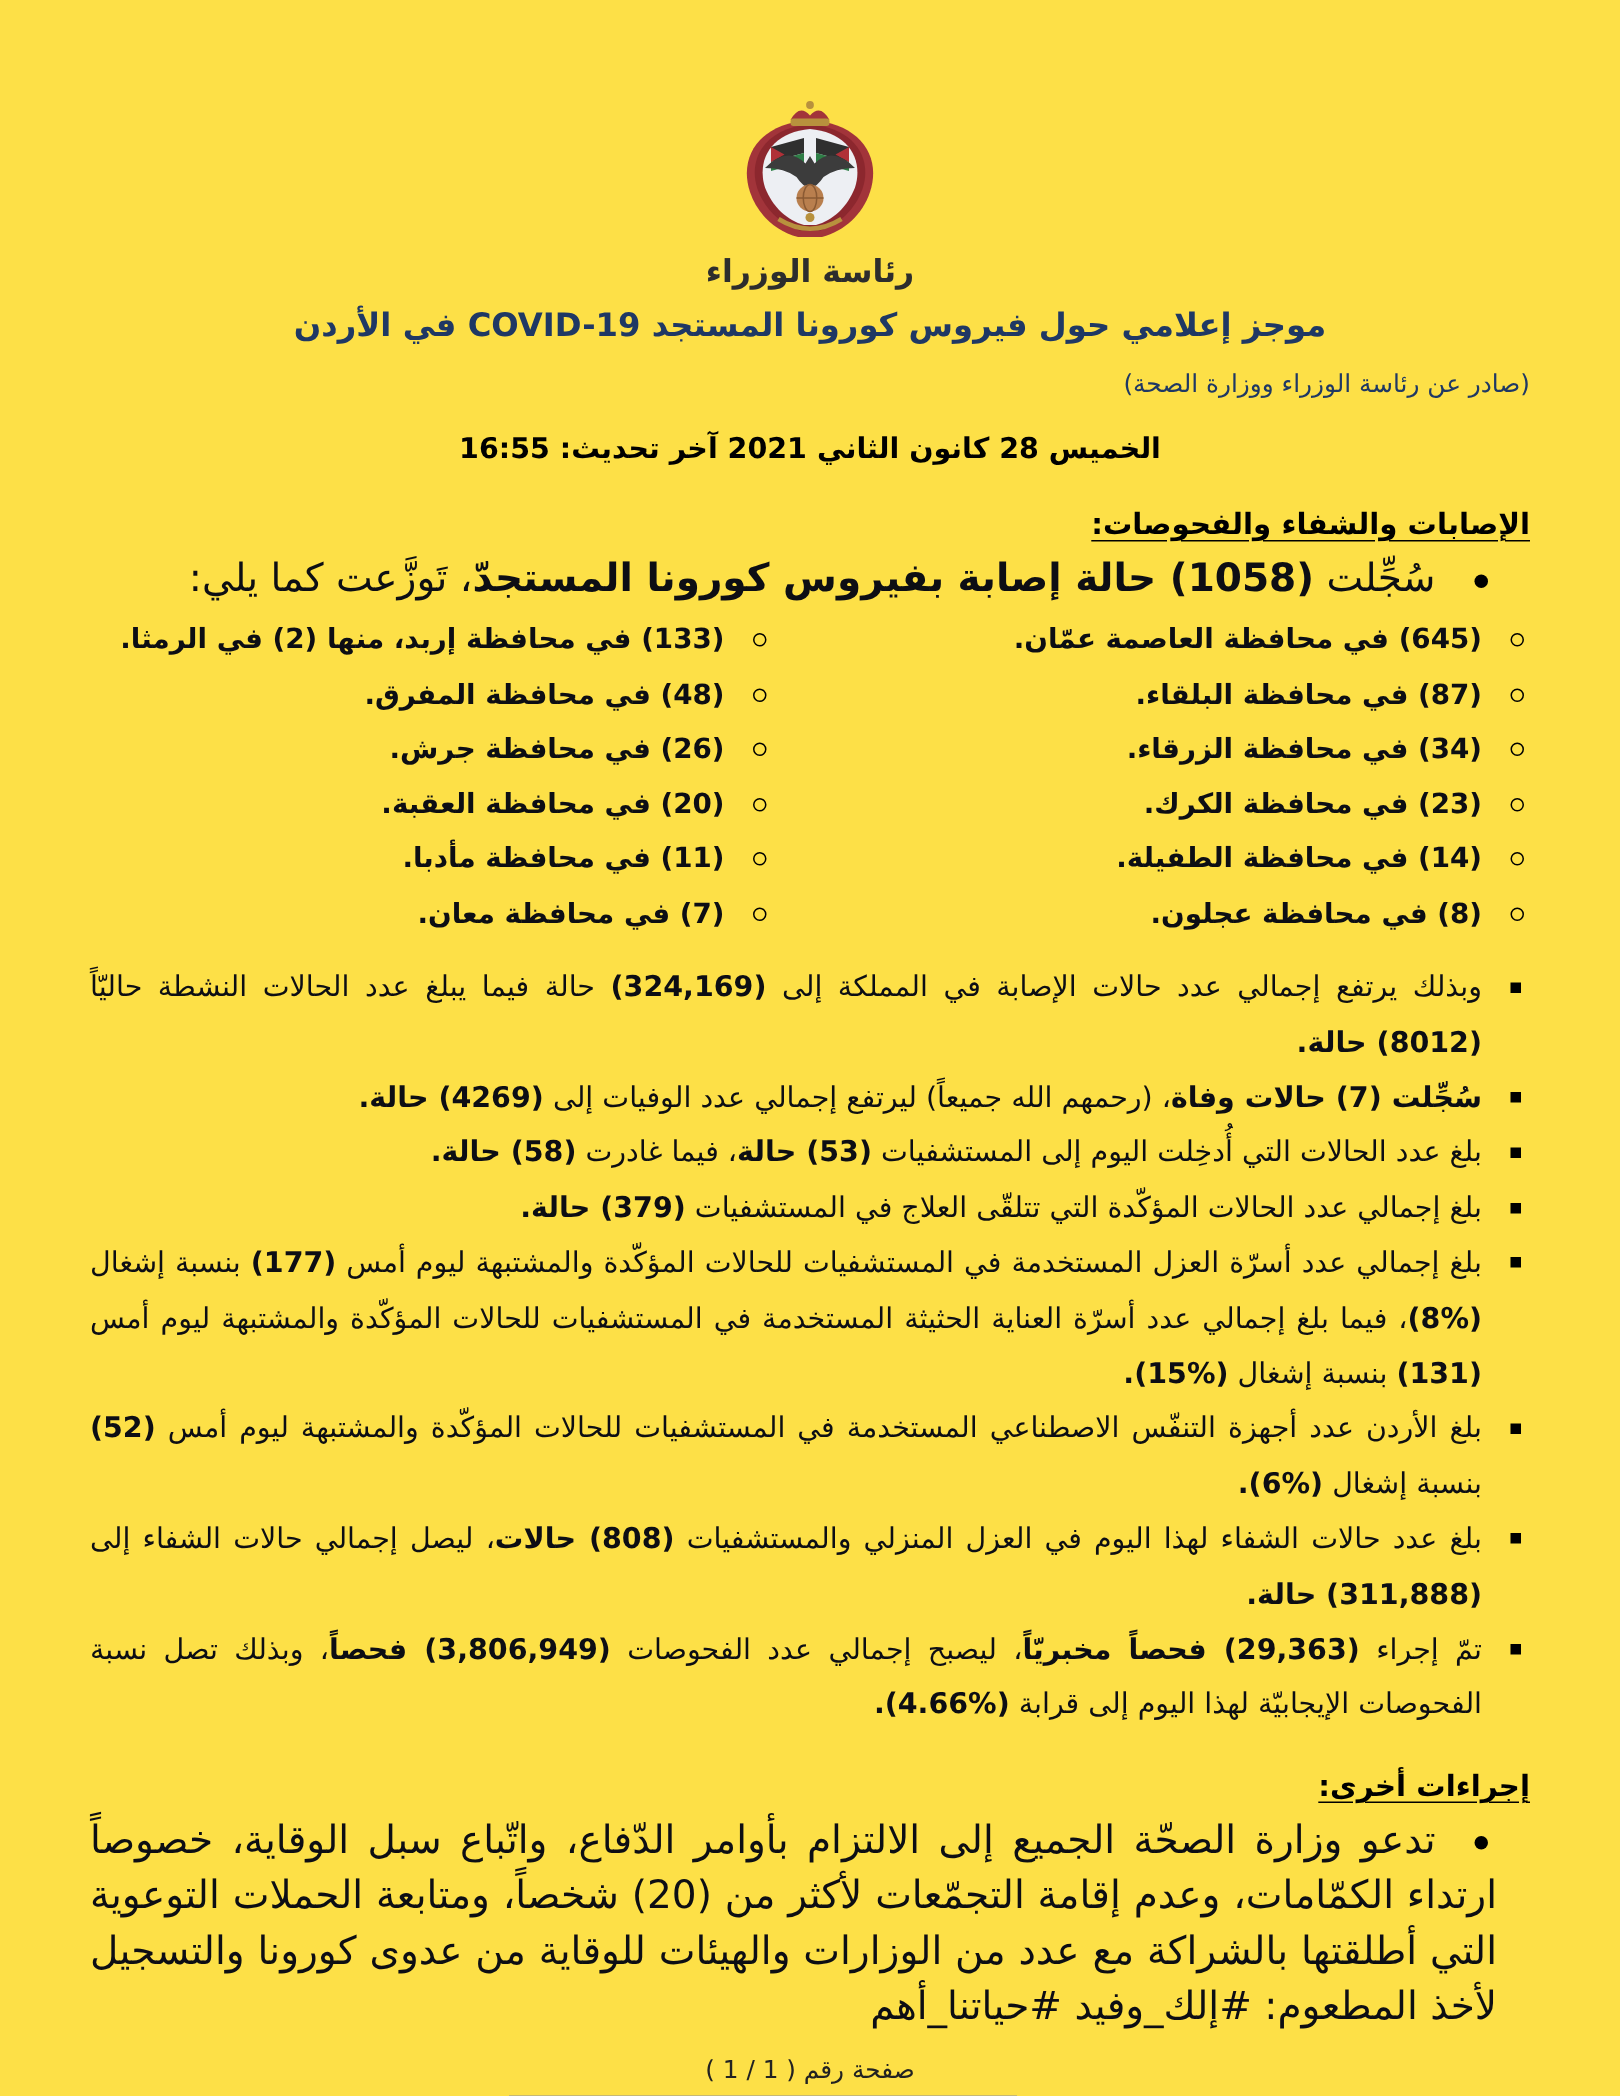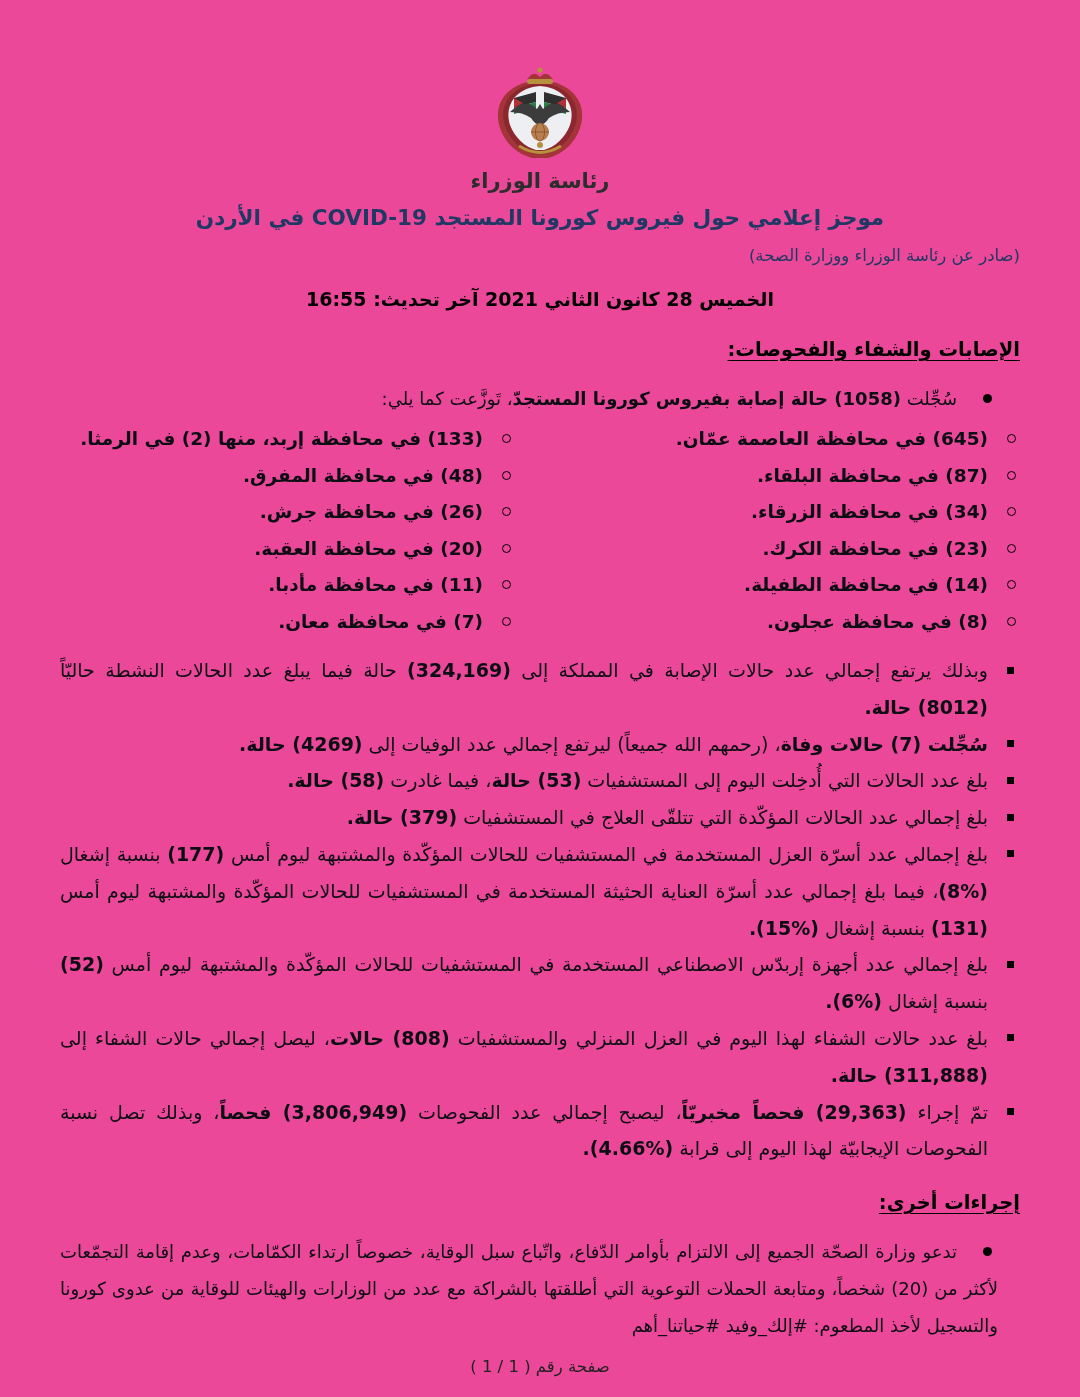--- a/index.html
+++ b/index.html
@@ -1,18 +1,18 @@
 <!DOCTYPE html>
 <html lang="ar" dir="rtl"><head>
 <meta charset="utf-8">
 <style>
   * { margin:0; padding:0; box-sizing:border-box; }
   html,body { background:#9a9a9a; }
   .page {
-    width:1080px; height:1397px; margin:0 auto; background:#ec4899;
+    width:1080px; height:1397px; margin:0 auto; background:#fde047;
     font-family:"DejaVu Sans", sans-serif; direction:rtl; color:#111111;
     position:relative; overflow:hidden;
   }
   .content { padding:0 60px; }
 
   
   .logo-block { text-align:center; padding-top:66px; }
   .crest { display:block; margin:0 auto; }
   .calligraphy {
     font-size:21px; font-weight:bold; color:#2d2d2d; line-height:30px;
@@ -32,22 +32,22 @@
   }
 
   
   .section-heading {
     font-size:19.5px; font-weight:bold; color:#000; line-height:32px;
     margin-top:20px; text-decoration:underline; text-underline-offset:4px;
   }
 
   
   .round-li {
-    margin-top:14px; padding-right:22px; text-align:justify;
-    font-size:18px; line-height:37px; color:#0d0e14;
+    margin-top:2px; padding-right:22px; text-align:justify;
+    font-size:26px; line-height:37px; color:#0d0e14;
   }
   .dot-marker {
     display:inline-block; width:9px; height:9px; border-radius:50%;
     background:#000; margin-right:6px; margin-left:26px; vertical-align:2px;
   }
 
   
   .gov-grid {
     margin-top:4px; display:grid; grid-template-columns:505px 455px;
   }
@@ -161,21 +161,21 @@
       <div class="stat-li">
           <span class="sq-marker"></span>
           <p class="stat-text"><span>بلغ إجمالي عدد الحالات المؤكّدة التي تتلقّى العلاج في المستشفيات </span><b>(379) حالة.</b></p>
         </div>
       <div class="stat-li">
           <span class="sq-marker"></span>
           <p class="stat-text"><span>بلغ إجمالي عدد أسرّة العزل المستخدمة في المستشفيات للحالات المؤكّدة والمشتبهة ليوم أمس </span><b>(177)</b><span> بنسبة إشغال </span><b>(%8)</b><span>، فيما بلغ إجمالي عدد أسرّة العناية الحثيثة المستخدمة في المستشفيات للحالات المؤكّدة والمشتبهة ليوم أمس </span><b>(131)</b><span> بنسبة إشغال </span><b>(%15).</b></p>
         </div>
       <div class="stat-li">
           <span class="sq-marker"></span>
-          <p class="stat-text"><span>بلغ إجمالي عدد أجهزة إربدّس الاصطناعي المستخدمة في المستشفيات للحالات المؤكّدة والمشتبهة ليوم أمس </span><b>(52)</b><span> بنسبة إشغال </span><b>(%6).</b></p>
+          <p class="stat-text"><span>بلغ الأردن عدد أجهزة التنفّس الاصطناعي المستخدمة في المستشفيات للحالات المؤكّدة والمشتبهة ليوم أمس </span><b>(52)</b><span> بنسبة إشغال </span><b>(%6).</b></p>
         </div>
       <div class="stat-li">
           <span class="sq-marker"></span>
           <p class="stat-text"><span>بلغ عدد حالات الشفاء لهذا اليوم في العزل المنزلي والمستشفيات </span><b>(808) حالات</b><span>، ليصل إجمالي حالات الشفاء إلى </span><b>(311,888) حالة.</b></p>
         </div>
       <div class="stat-li">
           <span class="sq-marker"></span>
           <p class="stat-text"><span>تمّ إجراء </span><b>(29,363) فحصاً مخبريّاً</b><span>، ليصبح إجمالي عدد الفحوصات </span><b>(3,806,949) فحصاً</b><span>، وبذلك تصل نسبة الفحوصات الإيجابيّة لهذا اليوم إلى قرابة </span><b>(%4.66).</b></p>
         </div>
     </div>

